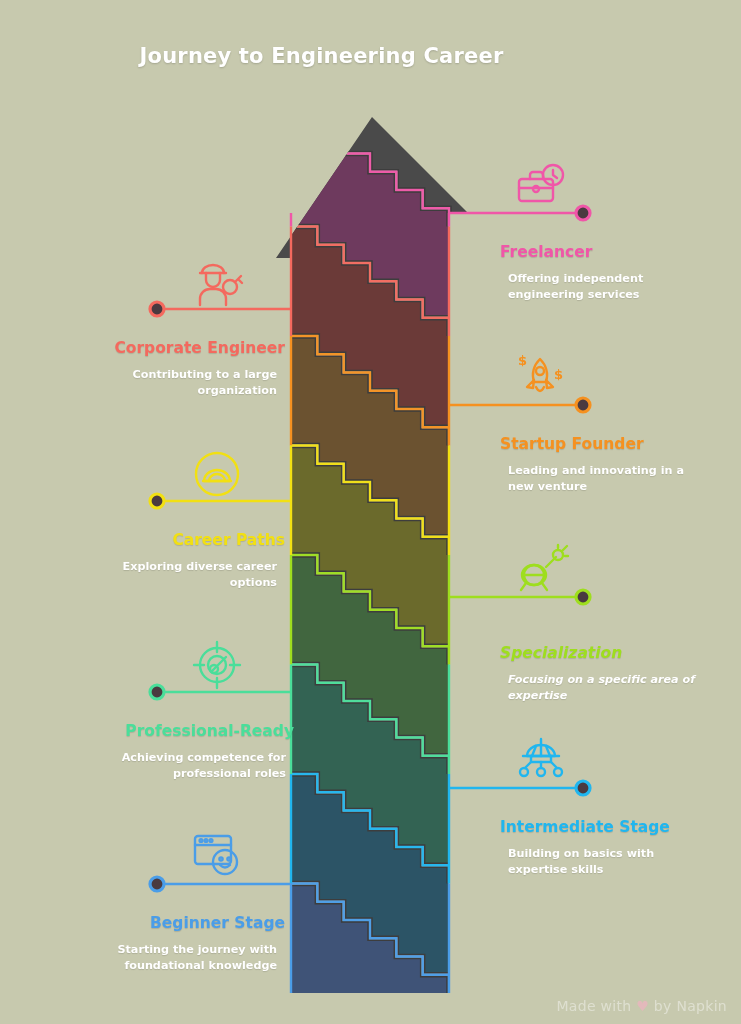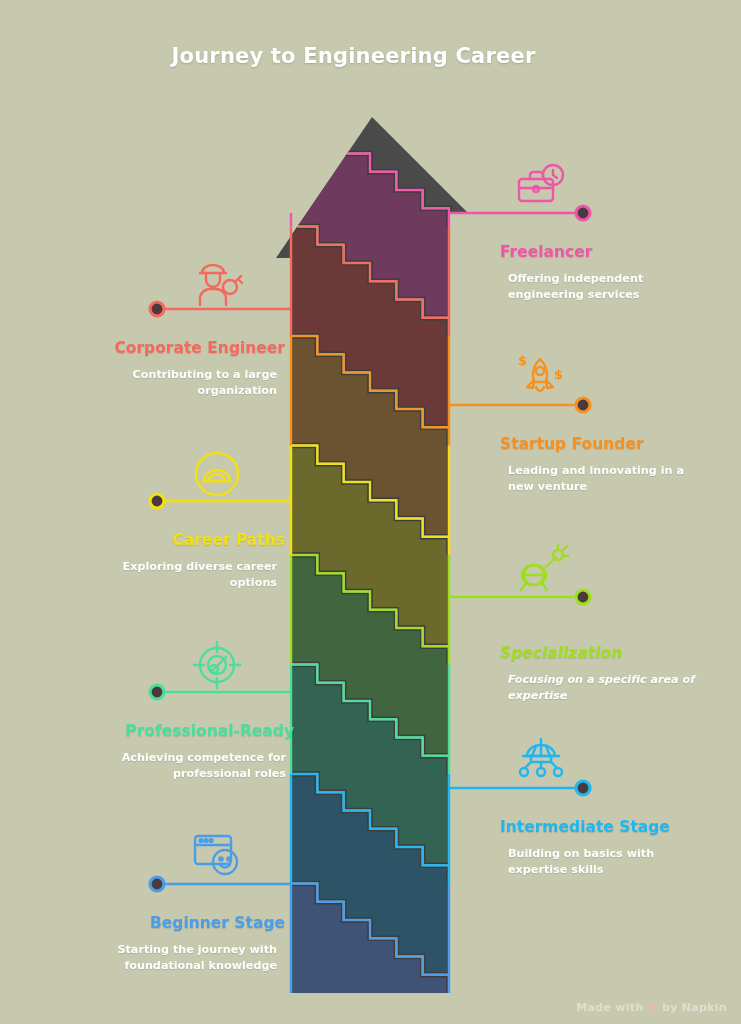--- a/index.html
+++ b/index.html
@@ -13,21 +13,20 @@
   #stage{position:absolute;inset:0;width:741px;height:1024px;}
 
   
   .title{
     position:absolute;top:44px;left:0;width:643px;
     text-align:center;
     font-size:21px;font-weight:bold;
     color:#ffffff;
     letter-spacing:.2px;
     text-shadow:0 1px 2px rgba(0,0,0,.18);
-    padding-left:32px;
   }
 
   
   .art{position:absolute;left:0;top:0;width:741px;height:1024px;}
 
   
   .node{position:absolute;width:220px;}
   .node.right{text-align:left;}
   .node.left{text-align:right;}
   .node .hl{
@@ -37,21 +36,21 @@
   }
   .node .ds{
     font-size:11.2px;font-weight:bold;color:#ffffff;line-height:1.42;
     text-shadow:0 1px 1px rgba(0,0,0,.13);
     margin:8px;
   }
 
   
   .watermark{
     position:absolute;right:14px;bottom:10px;
-    font-size:11px;font-weight:bold;
+    font-size:14px;font-weight:normal;
     color:rgba(255,255,255,.42);
     letter-spacing:.3px;
     white-space:nowrap;
   }
   .watermark .heart{color:rgba(255,170,200,.5);}
 </style>
 </head>
 <body>
 
 <div id="stage">

